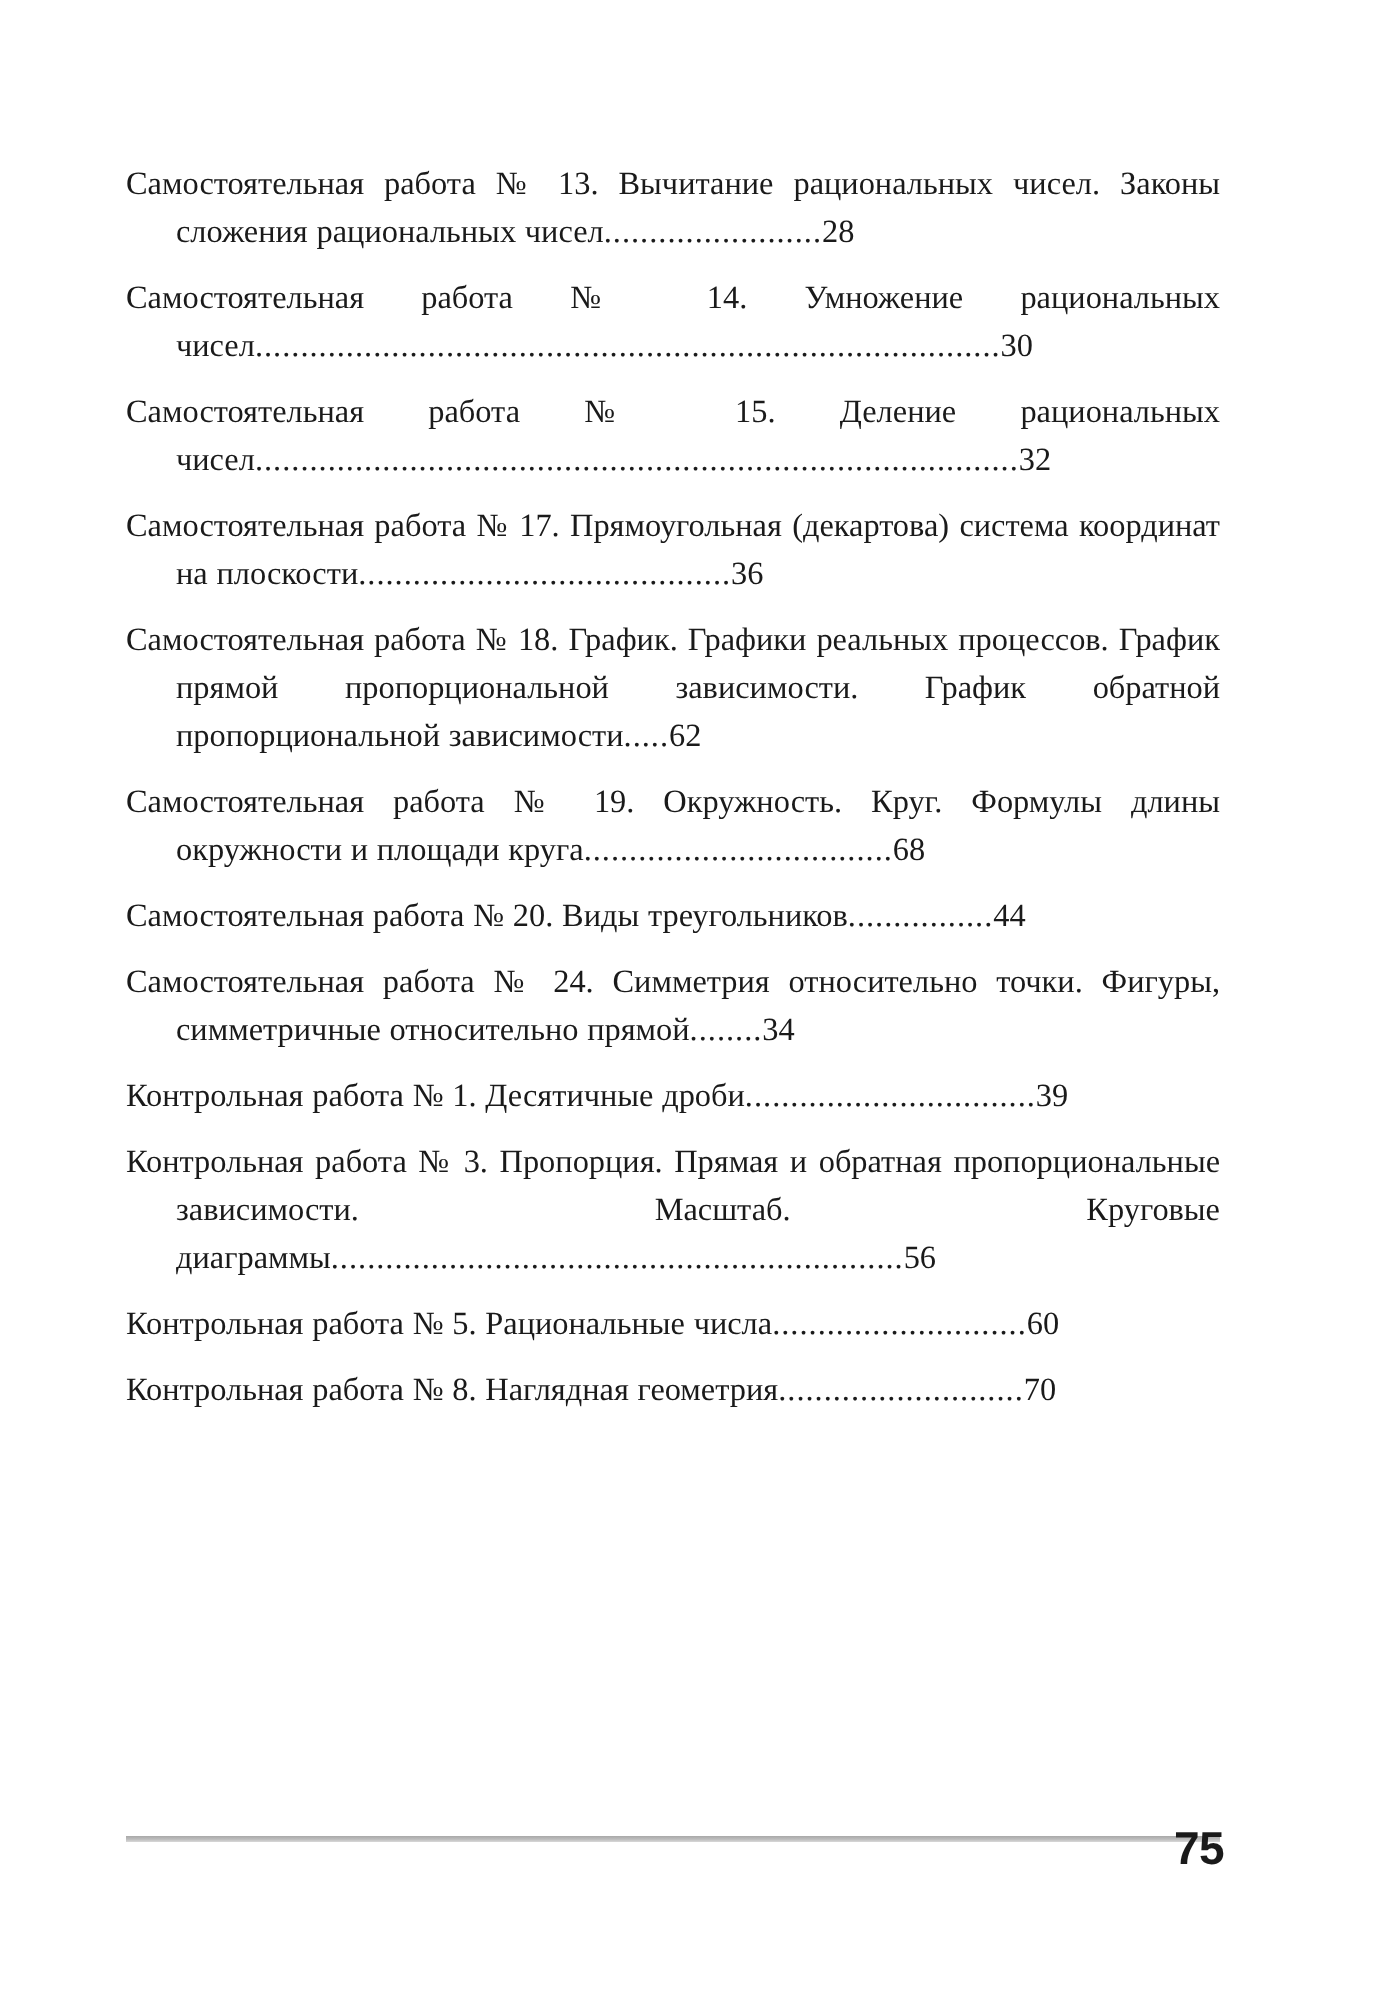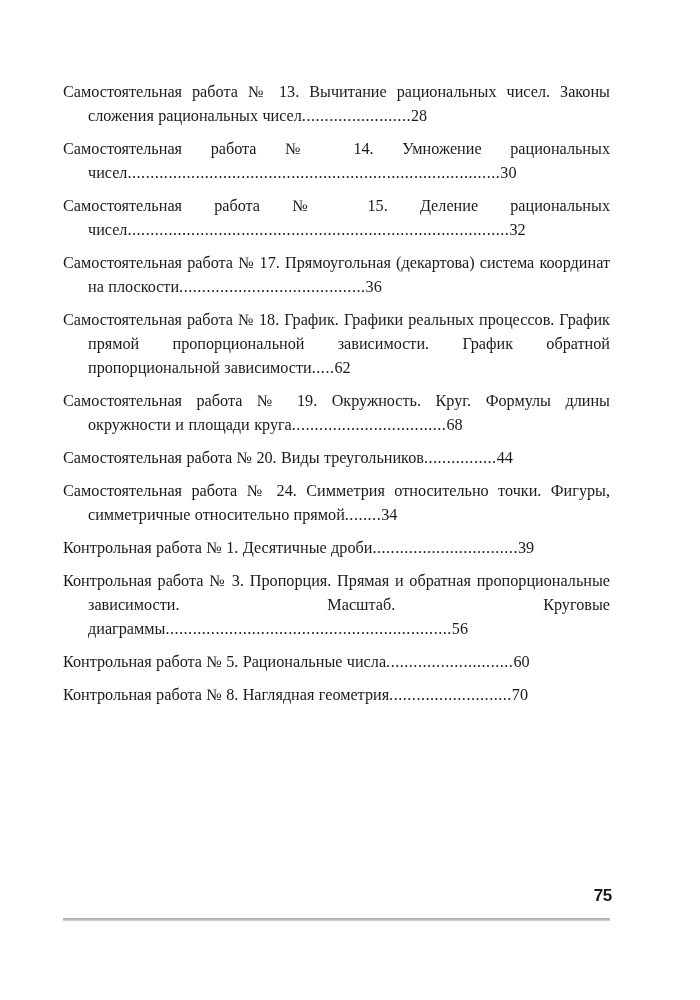--- a/index.html
+++ b/index.html
@@ -68,24 +68,24 @@
     left: 63px;
     top: 918px;
     width: 547px;
     height: 3px;
     background: linear-gradient(to bottom, #a8a8a8 0%, #bdbdbd 55%, #d8d8d8 100%);
   }
 
   .folio {
     position: absolute;
     right: 88px;
-    top: 886px;
+    top: 911px;
     font-family: "Liberation Sans", "DejaVu Sans", sans-serif;
     font-weight: bold;
-    font-size: 17px;
+    font-size: 23px;
     letter-spacing: -0.3px;
     color: #1a1a1a;
   }
 </style>
 </head>
 <body>
 
 <div class="page">
 
   <div class="toc">

